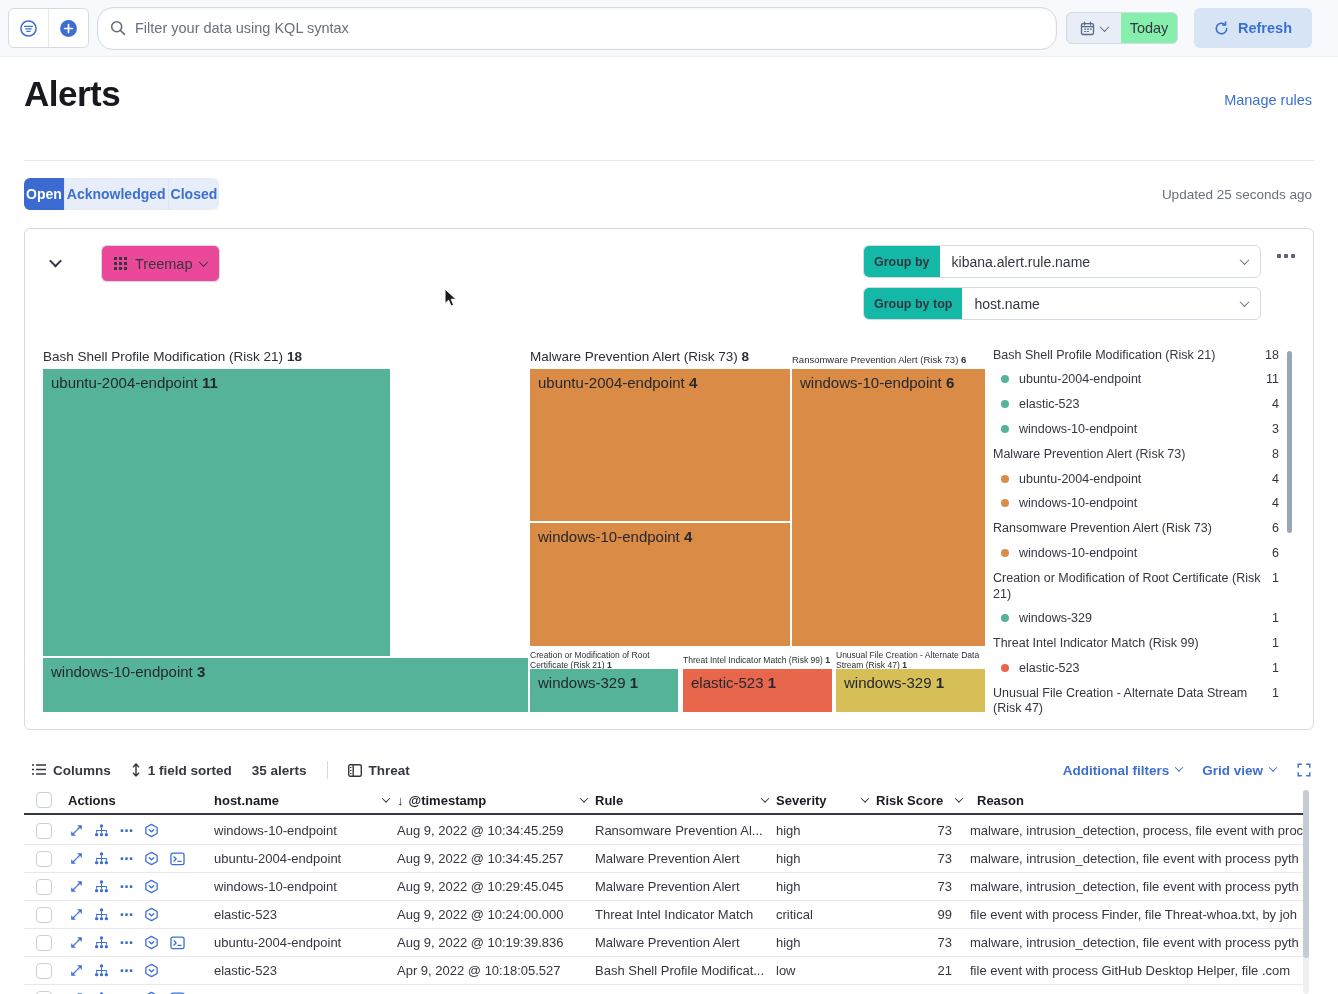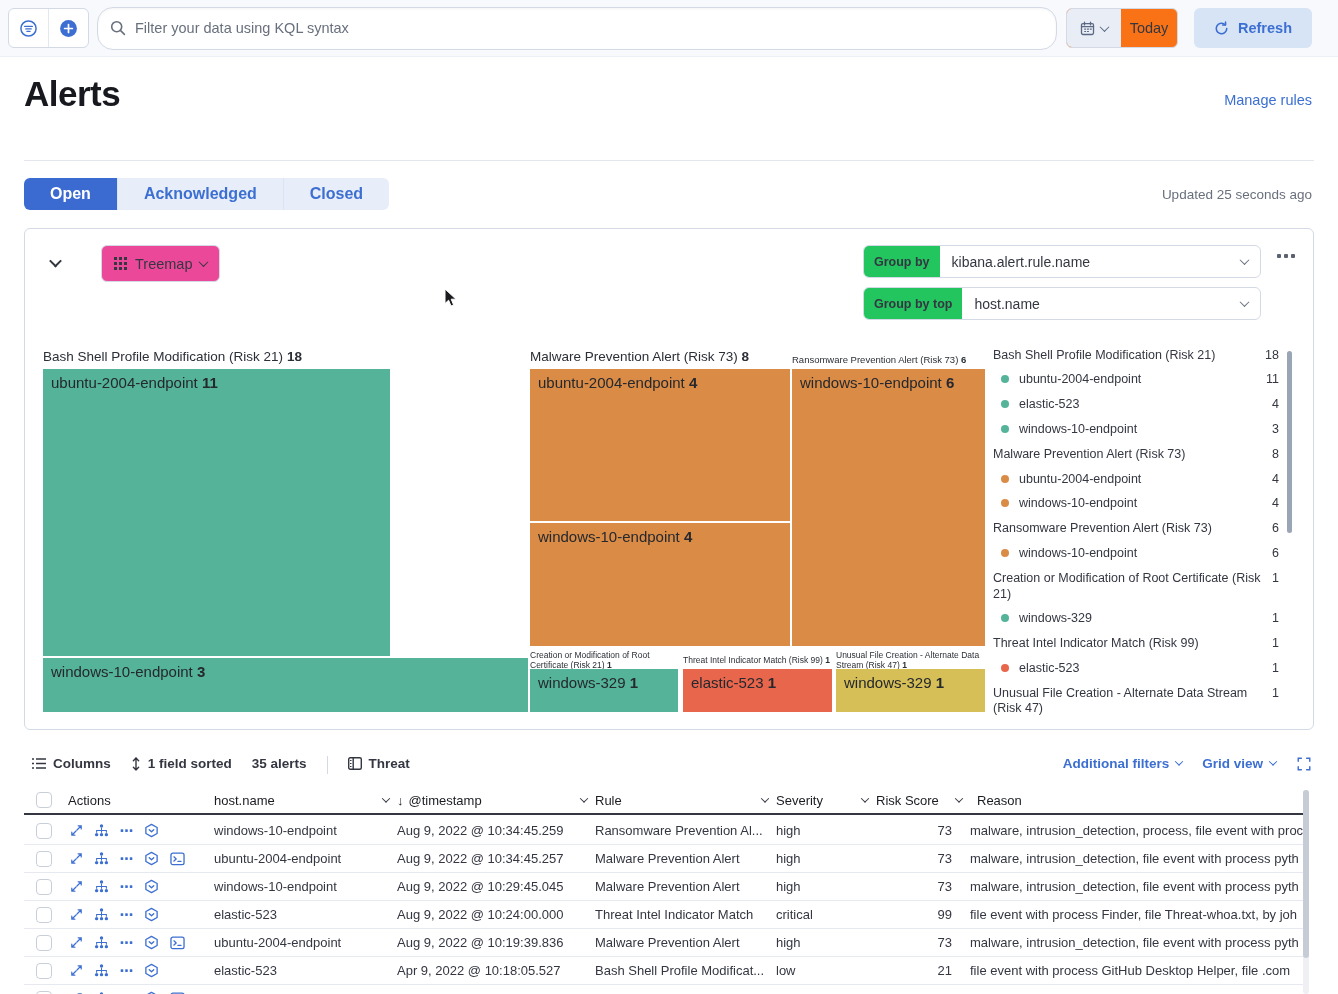--- a/index.html
+++ b/index.html
@@ -12,45 +12,45 @@
   
   .topbar{position:absolute;left:0;top:0;width:1338px;height:57px;background:#f7f9fc;
           border-bottom:1px solid #eceff5;display:flex;align-items:center;padding:0 26px 0 8px;gap:8px}
   .qbar-left{width:81px;height:40px;border:1px solid #d3dae6;border-radius:6px;background:#fff;
              display:flex;align-items:center}
   .qbar-left .half{flex:1;display:flex;align-items:center;justify-content:center;height:100%}
   .qbar-left .sep{width:1px;height:100%;background:#e3e8f0}
   .kql{flex:1;height:43px;border:1px solid #d3dae6;border-radius:16px;background:#fff;
        display:flex;align-items:center;padding:8px 12px;gap:9px;box-shadow:inset 0 1px 3px rgba(20,30,60,.05)}
   .kql .ph{color:#69707d;font-size:14.5px}
-  .dategrp{height:40px;border:1px solid #d3dae6;border-radius:6px;display:flex;overflow:hidden;background:#f97316;margin-left:1px}
+  .dategrp{height:32px;border:1px solid #d3dae6;border-radius:6px;display:flex;overflow:hidden;background:#86efac;margin-left:1px}
   .dategrp .cal{width:54px;background:#e9eef6;display:flex;align-items:center;justify-content:center;gap:6px;color:#5b6a84}
   .dategrp .today{width:56px;display:flex;align-items:center;justify-content:center;font-size:14.5px;color:#343741}
   .refresh{width:118px;height:40px;margin-left:8px;background:#d6e4f6;color:#3c6fd1;border:none;border-radius:6px;
            display:flex;align-items:center;justify-content:center;gap:9px;font-weight:700;font-size:14.5px;
            font-family:inherit;cursor:pointer}
   
   .page-title{position:absolute;left:24px;top:74px;font-size:35px;font-weight:700;color:#17191e;letter-spacing:-.5px}
   .manage{position:absolute;right:26px;top:92px;color:#3c6fd1;font-size:14.5px;font-weight:500;cursor:pointer}
   .hr{position:absolute;left:24px;right:24px;top:160px;height:1px;background:#e3e6ed}
   
   .tabs{position:absolute;left:24px;top:178px;height:32px;display:flex;border-radius:6px;overflow:hidden}
-  .tab{padding:0 26px;display:flex;align-items:center;font-size:16px;font-weight:600;background:#e7eef9;color:#3c6fd1;cursor:pointer}
+  .tab{padding:0 2px;display:flex;align-items:center;font-size:14px;font-weight:600;background:#e7eef9;color:#3c6fd1;cursor:pointer}
   .tab+.tab{border-left:1px solid #d9e4f4}
   .tab.active{background:#3b6bd0;color:#fff;border-left:none}
   .updated{position:absolute;right:26px;top:187px;font-size:13.5px;color:#69707d}
   
   .panel{position:absolute;left:24px;top:228px;width:1290px;height:502px;border:1px solid #d3dae6;border-radius:6px;background:#fff}
   .collapse{position:absolute;left:26px;top:24px;color:#343741;cursor:pointer}
   .collapse .chev{width:9px;height:9px;border-width:2px}
   .tm-btn{position:absolute;left:76px;top:16px;height:37px;padding:0 12px;border:1px solid #d3dae6;border-radius:6px;
           background:#ec4899;display:flex;align-items:center;gap:8px;font-size:14.5px;color:#343741;font-family:inherit;cursor:pointer}
   .gbrow{position:absolute;left:838px;width:398px;height:33px;border:1px solid #d3dae6;border-radius:6px;
          background:#fff;display:flex;overflow:hidden;align-items:stretch}
-  .gbrow .lab{background:#22c55e;padding:16px 10px;display:flex;align-items:center;font-size:12.5px;font-weight:700;color:#343741}
+  .gbrow .lab{background:#14b8a6;padding:16px 10px;display:flex;align-items:center;font-size:12.5px;font-weight:700;color:#343741}
   .gbrow .val{flex:1;display:flex;align-items:center;padding:0 12px;font-size:14px;color:#343741;cursor:pointer}
   .gbrow .val .chev{margin-left:auto;color:#69707d}
   .dotsbtn{position:absolute;left:1252px;top:25px;display:flex;gap:3px;cursor:pointer}
   .dotsbtn i{width:4px;height:4px;background:#5a6270;border-radius:1px}
   
   .treemap{position:absolute;left:18px;top:120px;width:942px;height:363px;font-size:15px}
   .tm-h{position:absolute;white-space:nowrap;font-size:13.5px;color:#2b2f36}
   .tm-h.sm{font-size:9.5px}
   .tm-h.xs{font-size:8.5px;line-height:1.2;white-space:normal}
   .tm-c{position:absolute;padding:5px 8px;color:#25282e;overflow:hidden;white-space:nowrap;cursor:pointer}
@@ -66,30 +66,30 @@
   .h-g6{left:793px;top:301px;width:148px}  .c-g6a{left:793px;top:320px;width:149px;height:43px}
   
   .legend{position:absolute;left:968px;top:114px;width:286px;height:376px;overflow:hidden;font-size:12.5px;color:#343741}
   .lrow{display:flex;align-items:flex-start;padding:4.6px 0;line-height:1.25;cursor:pointer}
   .lrow.item{padding-left:8px}
   .ldot{width:8px;height:8px;border-radius:50%;margin:3px 10px 0 0;flex:none}
   .llab{flex:1;padding-right:10px}
   .lcnt{flex:none;text-align:right}
   .legend-sb{position:absolute;left:1262px;top:122px;width:5px;height:182px;background:#9aa5b5;border-radius:3px}
   
-  .ttool{position:absolute;left:32px;top:756px;width:1280px;height:28px;display:flex;align-items:flex-start;
+  .ttool{position:absolute;left:32px;top:756px;width:1280px;height:28px;display:flex;align-items:center;
          gap:20px;font-size:13.5px;font-weight:600;color:#343741}
   .titem{display:flex;align-items:center;gap:7px;cursor:pointer}
   .tsep{width:1px;height:18px;background:#d3dae6}
   .ttool .spacer{flex:1}
   .titem.blue{color:#3c6fd1}
   .titem .chev{width:6px;height:6px;margin-top:-2px}
   
   .thead,.trow{display:grid;grid-template-columns:34px 152px 183px 198px 181px 100px 94px 1fr;align-items:center}
-  .thead{position:absolute;left:24px;top:787px;width:1282px;height:28px;font-size:13px;font-weight:400;color:#1a1c21;
+  .thead{position:absolute;left:24px;top:787px;width:1282px;height:28px;font-size:13px;font-weight:700;color:#1a1c21;
          border-bottom:2px solid #343741}
   .thc{display:flex;align-items:center;padding:0 4px;gap:5px}
   .thc .chev{margin-left:auto;width:6px;height:6px;color:#343741;cursor:pointer}
   .rows{position:absolute;left:24px;top:817px;width:1282px;height:177px;overflow:hidden}
   .trow{height:28px;border-bottom:1px solid #e6e9ef;font-size:13px;color:#343741;background:#fff}
   .cell{padding:0 4px;overflow:hidden;white-space:nowrap}
   .cell.num{text-align:right;padding-right:14px}
   .cbx{display:inline-block;width:16px;height:16px;border:1px solid #c9cfd8;border-radius:4px;background:#fff;
        margin-left:8px;cursor:pointer;vertical-align:middle}
   .acts{display:flex;align-items:center;gap:11px;padding-left:12px;color:#3c6fd1}

